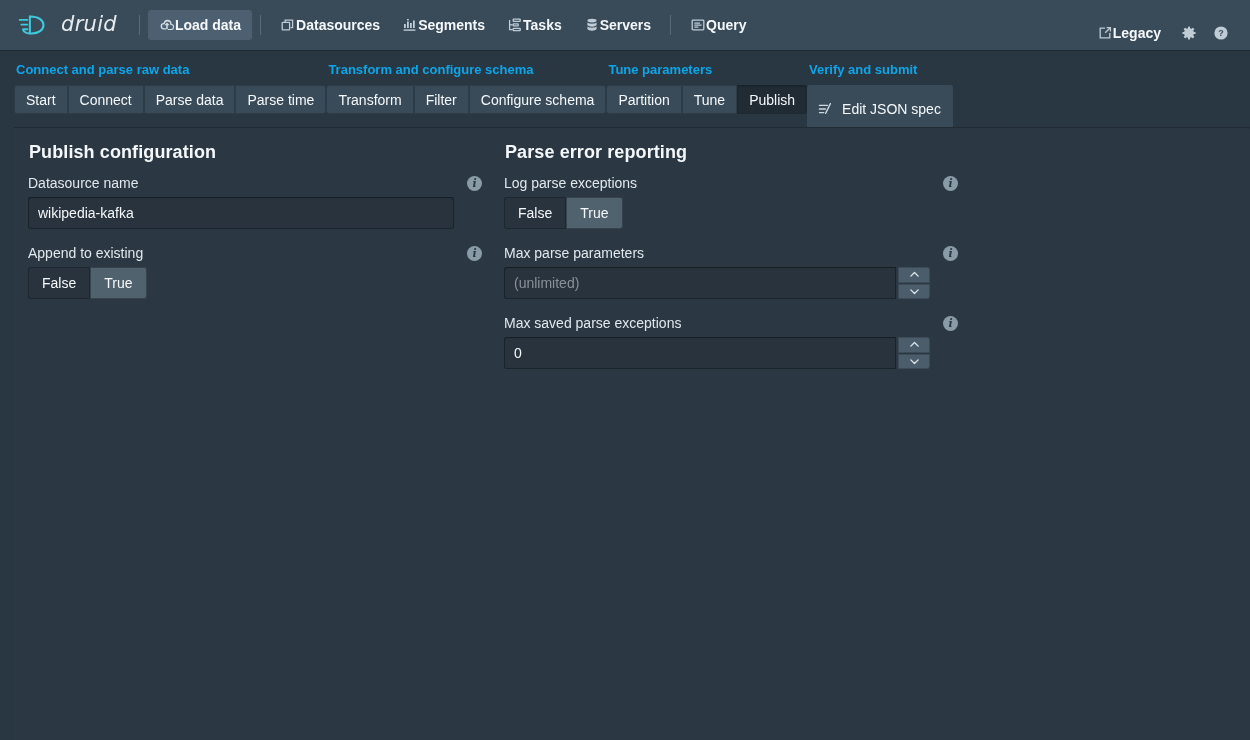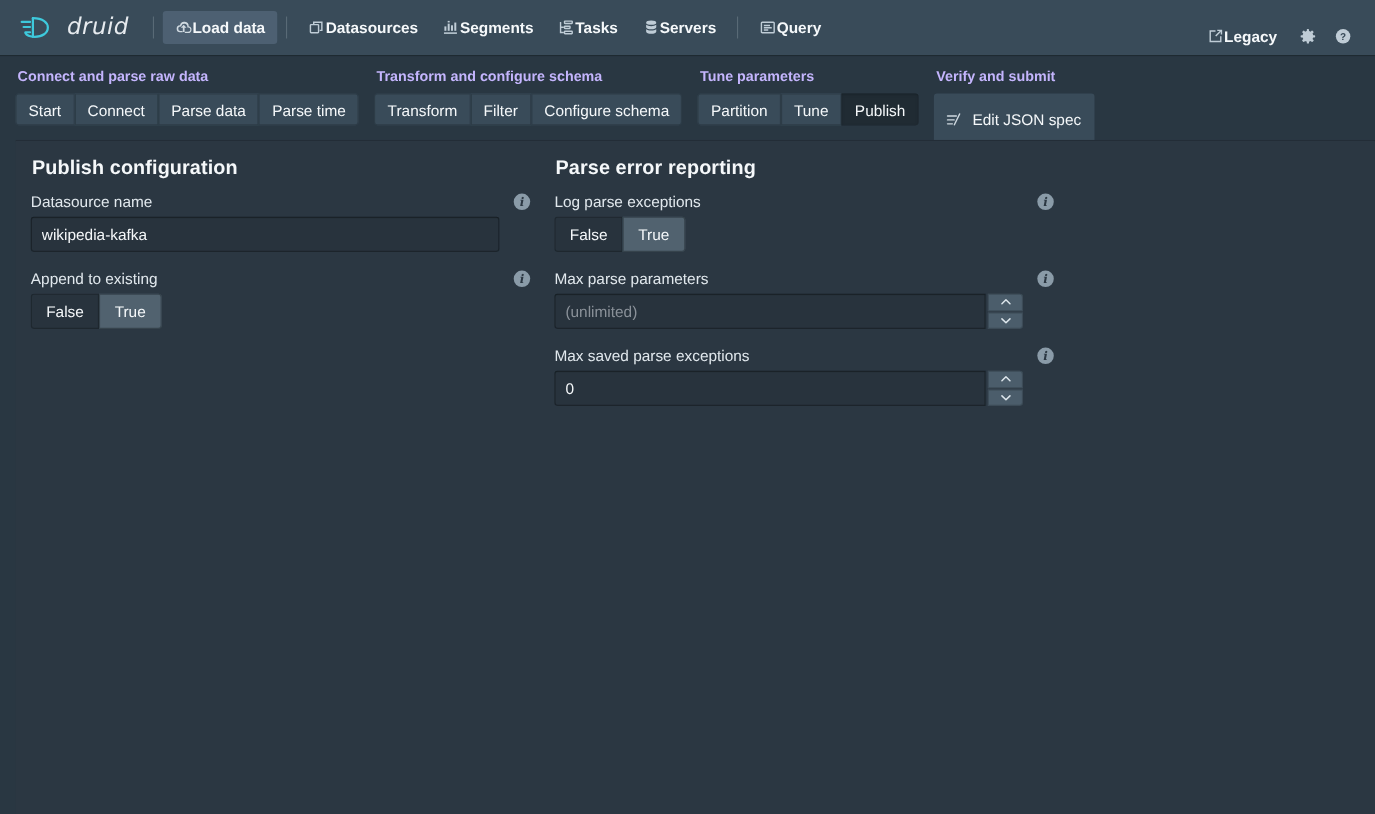--- a/index.html
+++ b/index.html
@@ -74,25 +74,25 @@
 
   
   .stepnav {
     display: flex;
     align-items: flex-start;
     padding: 12px 0 0 14px;
     gap: 0;
     height: 74px;
   }
   .step-group { display: flex; flex-direction: column; }
-  .step-group + .step-group { margin-left: 14px; }
+  .step-group + .step-group { margin-left: 0; }
   .step-title {
     font-size: 13px;
     font-weight: bold;
-    color: #c4b5fd;
+    color: #0ea5e9;
     margin-bottom: 8px;
     padding-left: 2px;
     white-space: nowrap;
   }
   .btn-group { display: flex; }
   .btn-group .gbtn {
     height: 29px;
     padding: 0 12px;
     background: #394b59;
     color: #f5f8fa;

